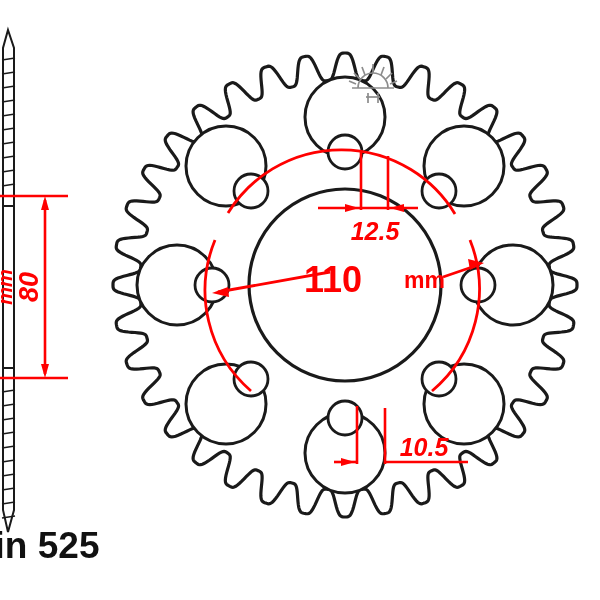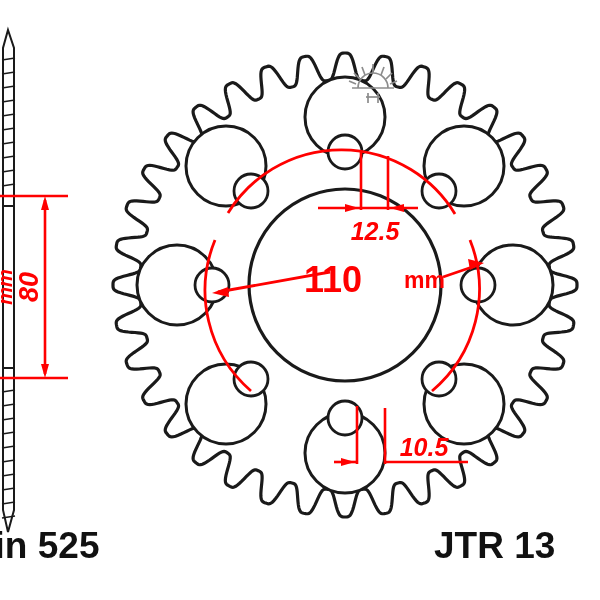--- a/index.html
+++ b/index.html
@@ -160,15 +160,14 @@
         <line x1="334" y1="462" x2="357" y2="462" stroke-width="2.6"></line>
         <line x1="385" y1="462" x2="468" y2="462" stroke-width="2.6"></line>
         <polygon points="355,462 341,458 341,466" stroke="none"></polygon>
         <text x="424" y="456" text-anchor="middle" font-family="Liberation Sans, sans-serif" font-size="25" font-style="italic" font-weight="bold" fill="#ff0000" stroke="none">10.5</text>
       </g>
 
     </g>
   </svg>
 
   <div class="label-bottom" id="chain-label">ain 525</div>
-  <div class="label-bottom" id="part-label">JTR 13</div>
 
 </div>
 
 </body></html>

